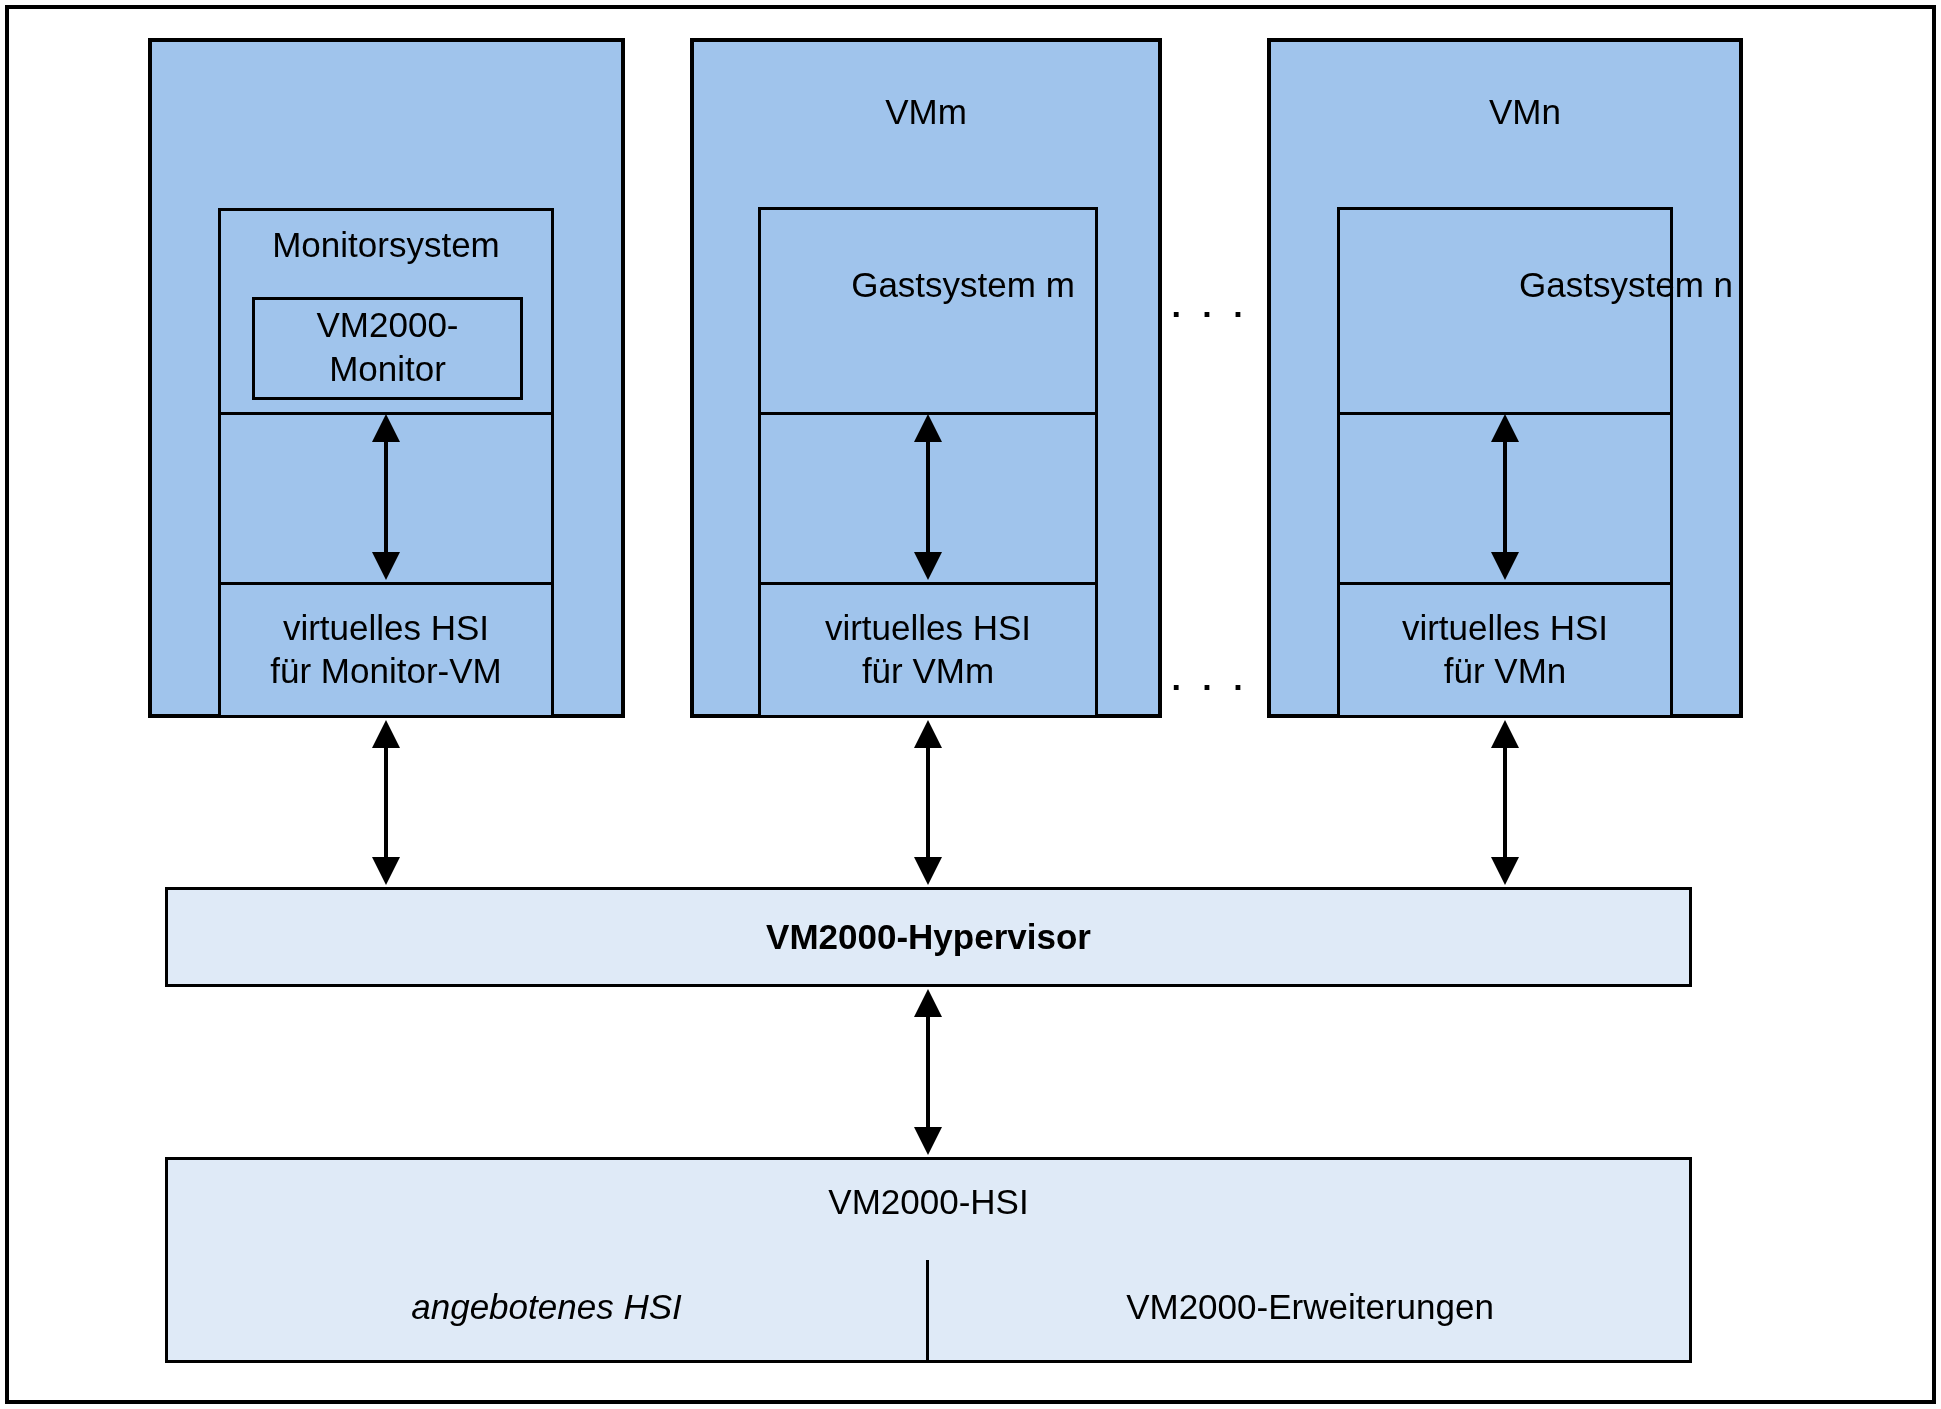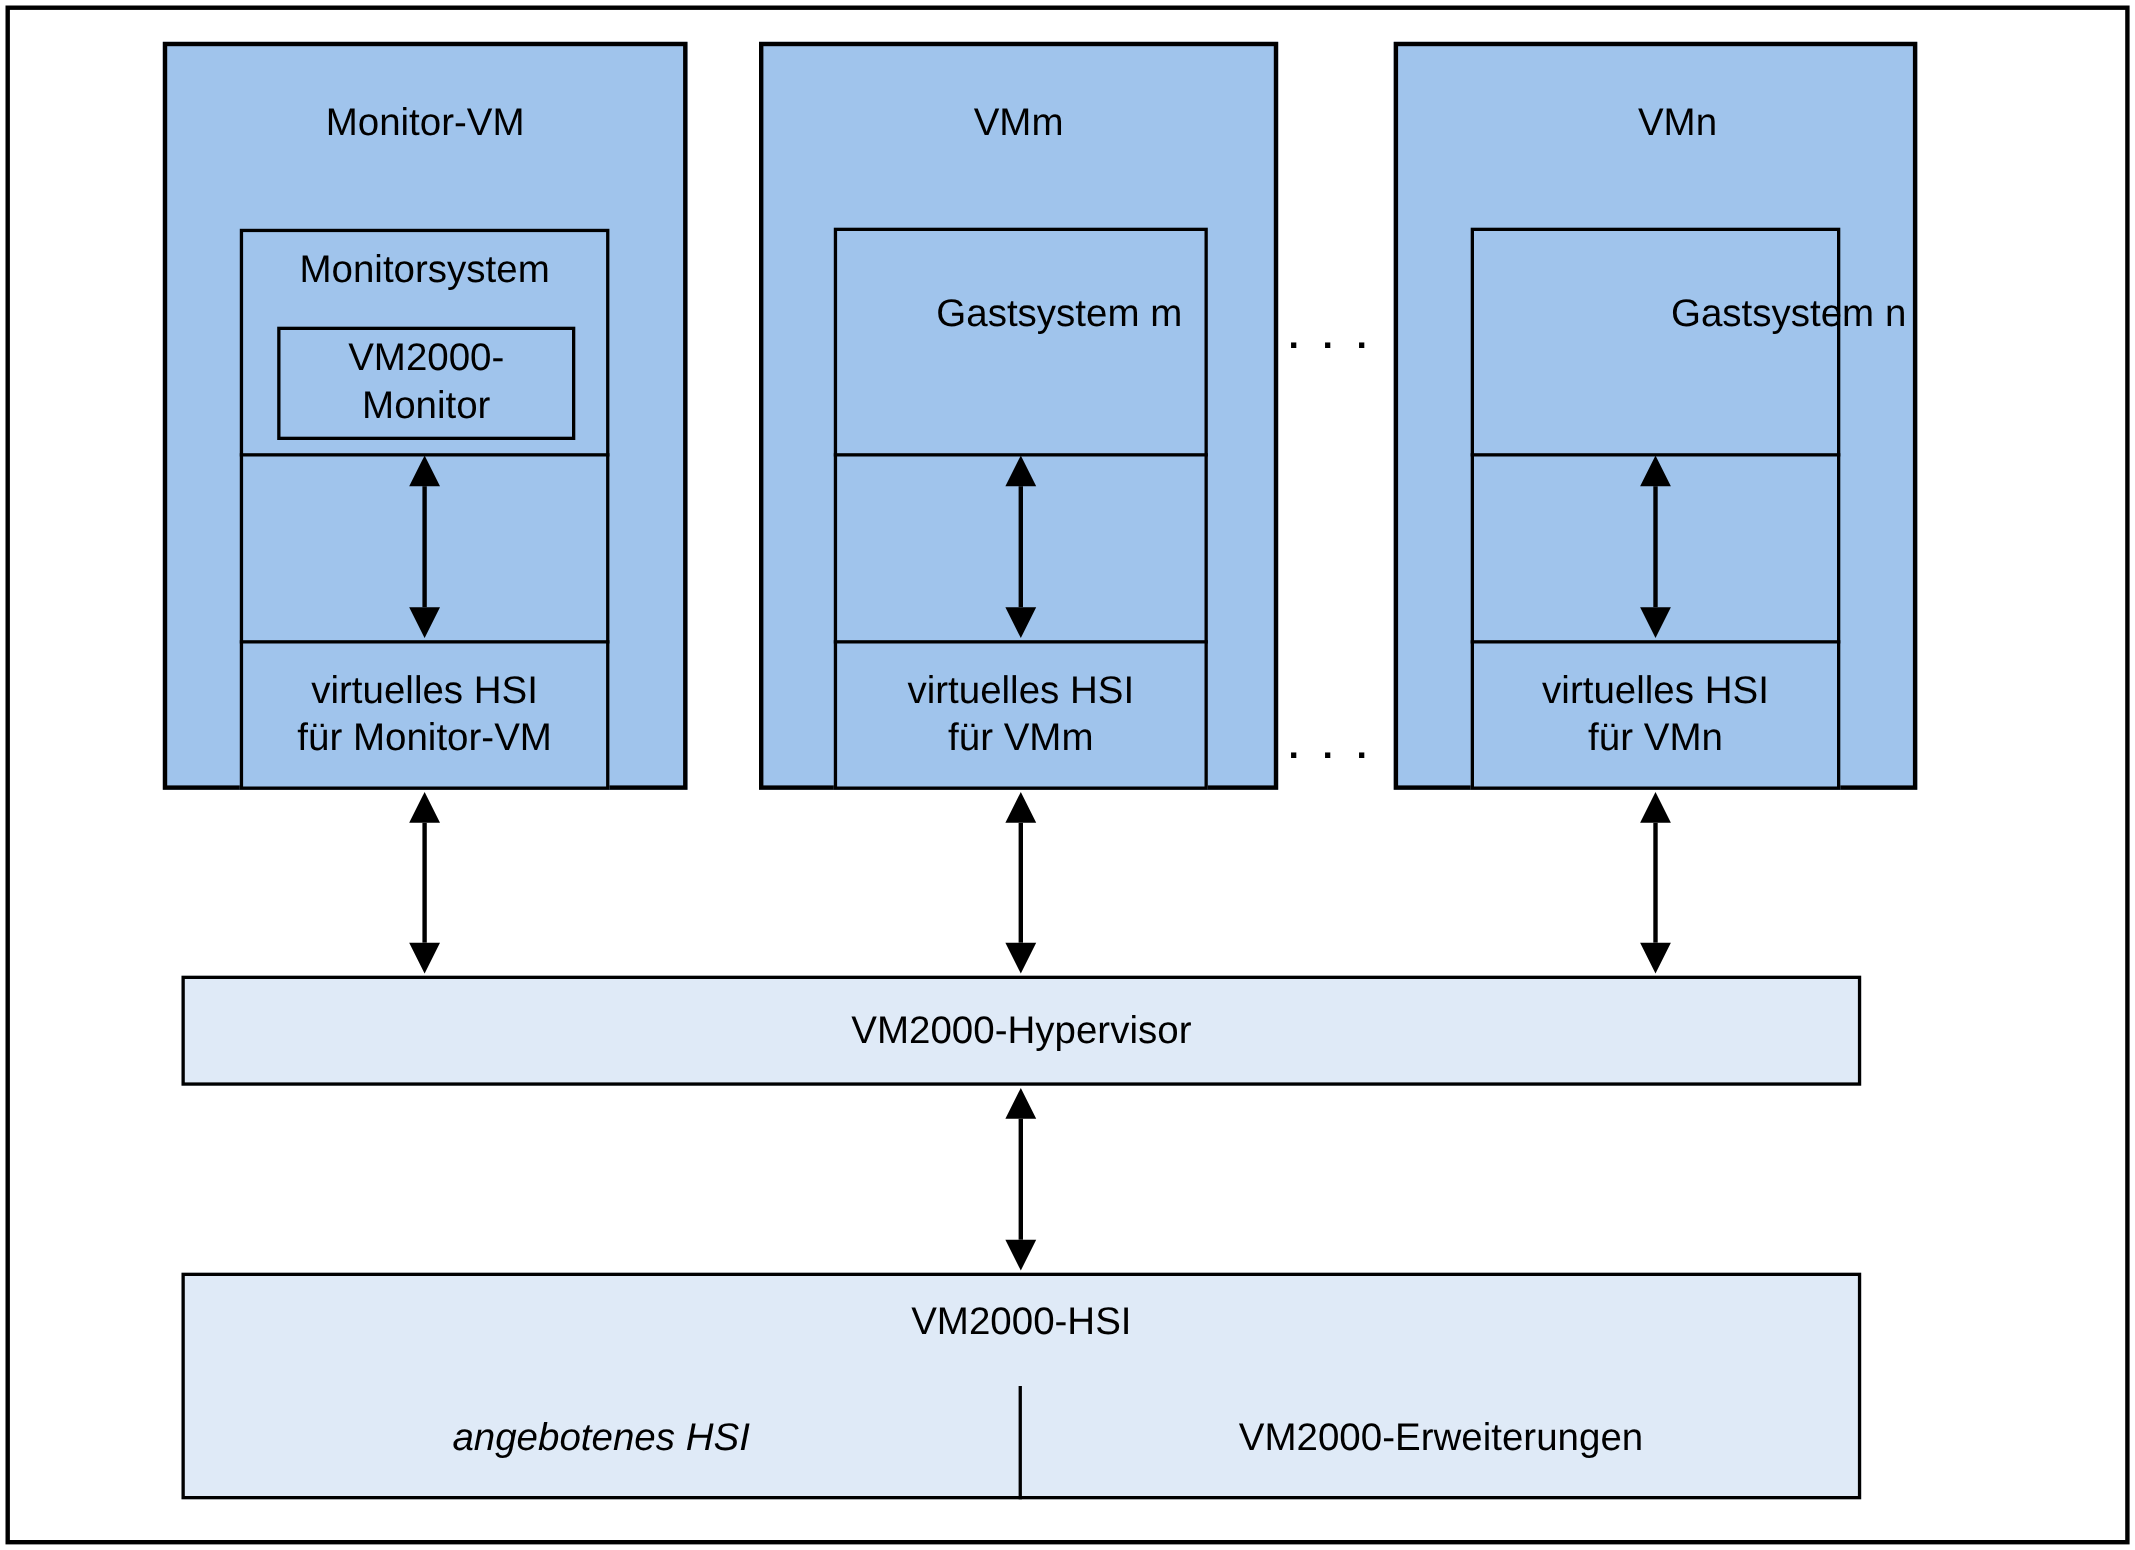--- a/index.html
+++ b/index.html
@@ -12,21 +12,21 @@
   .vm-box{position:absolute;top:38px;height:680px;background:#a0c4ec;
           border:4px solid #000;box-sizing:border-box;}
   .inner-box{position:absolute;background:#a0c4ec;border:3px solid #000;box-sizing:border-box;}
   .hdiv{position:absolute;height:3px;background:#000;}
   .sub-box{position:absolute;background:#a0c4ec;border:3px solid #000;box-sizing:border-box;padding-left:20px;}
 
   .label{position:absolute;text-align:center;font-size:35px;line-height:44px;white-space:nowrap;}
   .label2{position:absolute;text-align:center;font-size:35px;line-height:43px;white-space:nowrap;}
 
   .layer{position:absolute;left:165px;width:1527px;background:#dfeaf7;
-         border:3px solid #000;box-sizing:border-box;}
+         border:3px solid #000;box-sizing:border-box;font-weight:bold;}
   .hypervisor{top:887px;height:100px;display:flex;align-items:center;justify-content:center;
               font-size:35px;}
   .hsi{top:1157px;height:206px;}
   .vdiv{position:absolute;width:3px;background:#000;}
 
   .dots{position:absolute;text-align:center;font-size:34px;font-weight:700;
         letter-spacing:6px;line-height:34px;}
 
   #arrows{position:absolute;left:0;top:0;width:1941px;height:1409px;
           pointer-events:none;z-index:10;}
@@ -34,21 +34,20 @@
   #arrows polygon{fill:#000;}
 </style>
 </head>
 <body>
 
 <div id="canvas">
 
   <div class="frame"></div>
 
   <div class="vm-box" style="left:148px;width:477px;"></div>
-  <div class="label" style="left:148px;top:90px;width:477px;">Monitor-VM</div>
   <div class="inner-box" style="left:218px;top:208px;width:336px;height:510px;"></div>
   <div class="label" style="left:218px;top:223px;width:336px;">Monitorsystem</div>
   <div class="sub-box" style="left:252px;top:297px;width:271px;height:103px;">
     <div style="position:absolute;left:0;top:0;width:100%;text-align:center;font-size:35px;line-height:44px;margin-top:3px;">
       <div>VM2000-</div>
       <div>Monitor</div>
     </div>
   </div>
   <div class="hdiv" style="left:218px;top:412px;width:336px;"></div>
   <div class="hdiv" style="left:218px;top:582px;width:336px;"></div>

